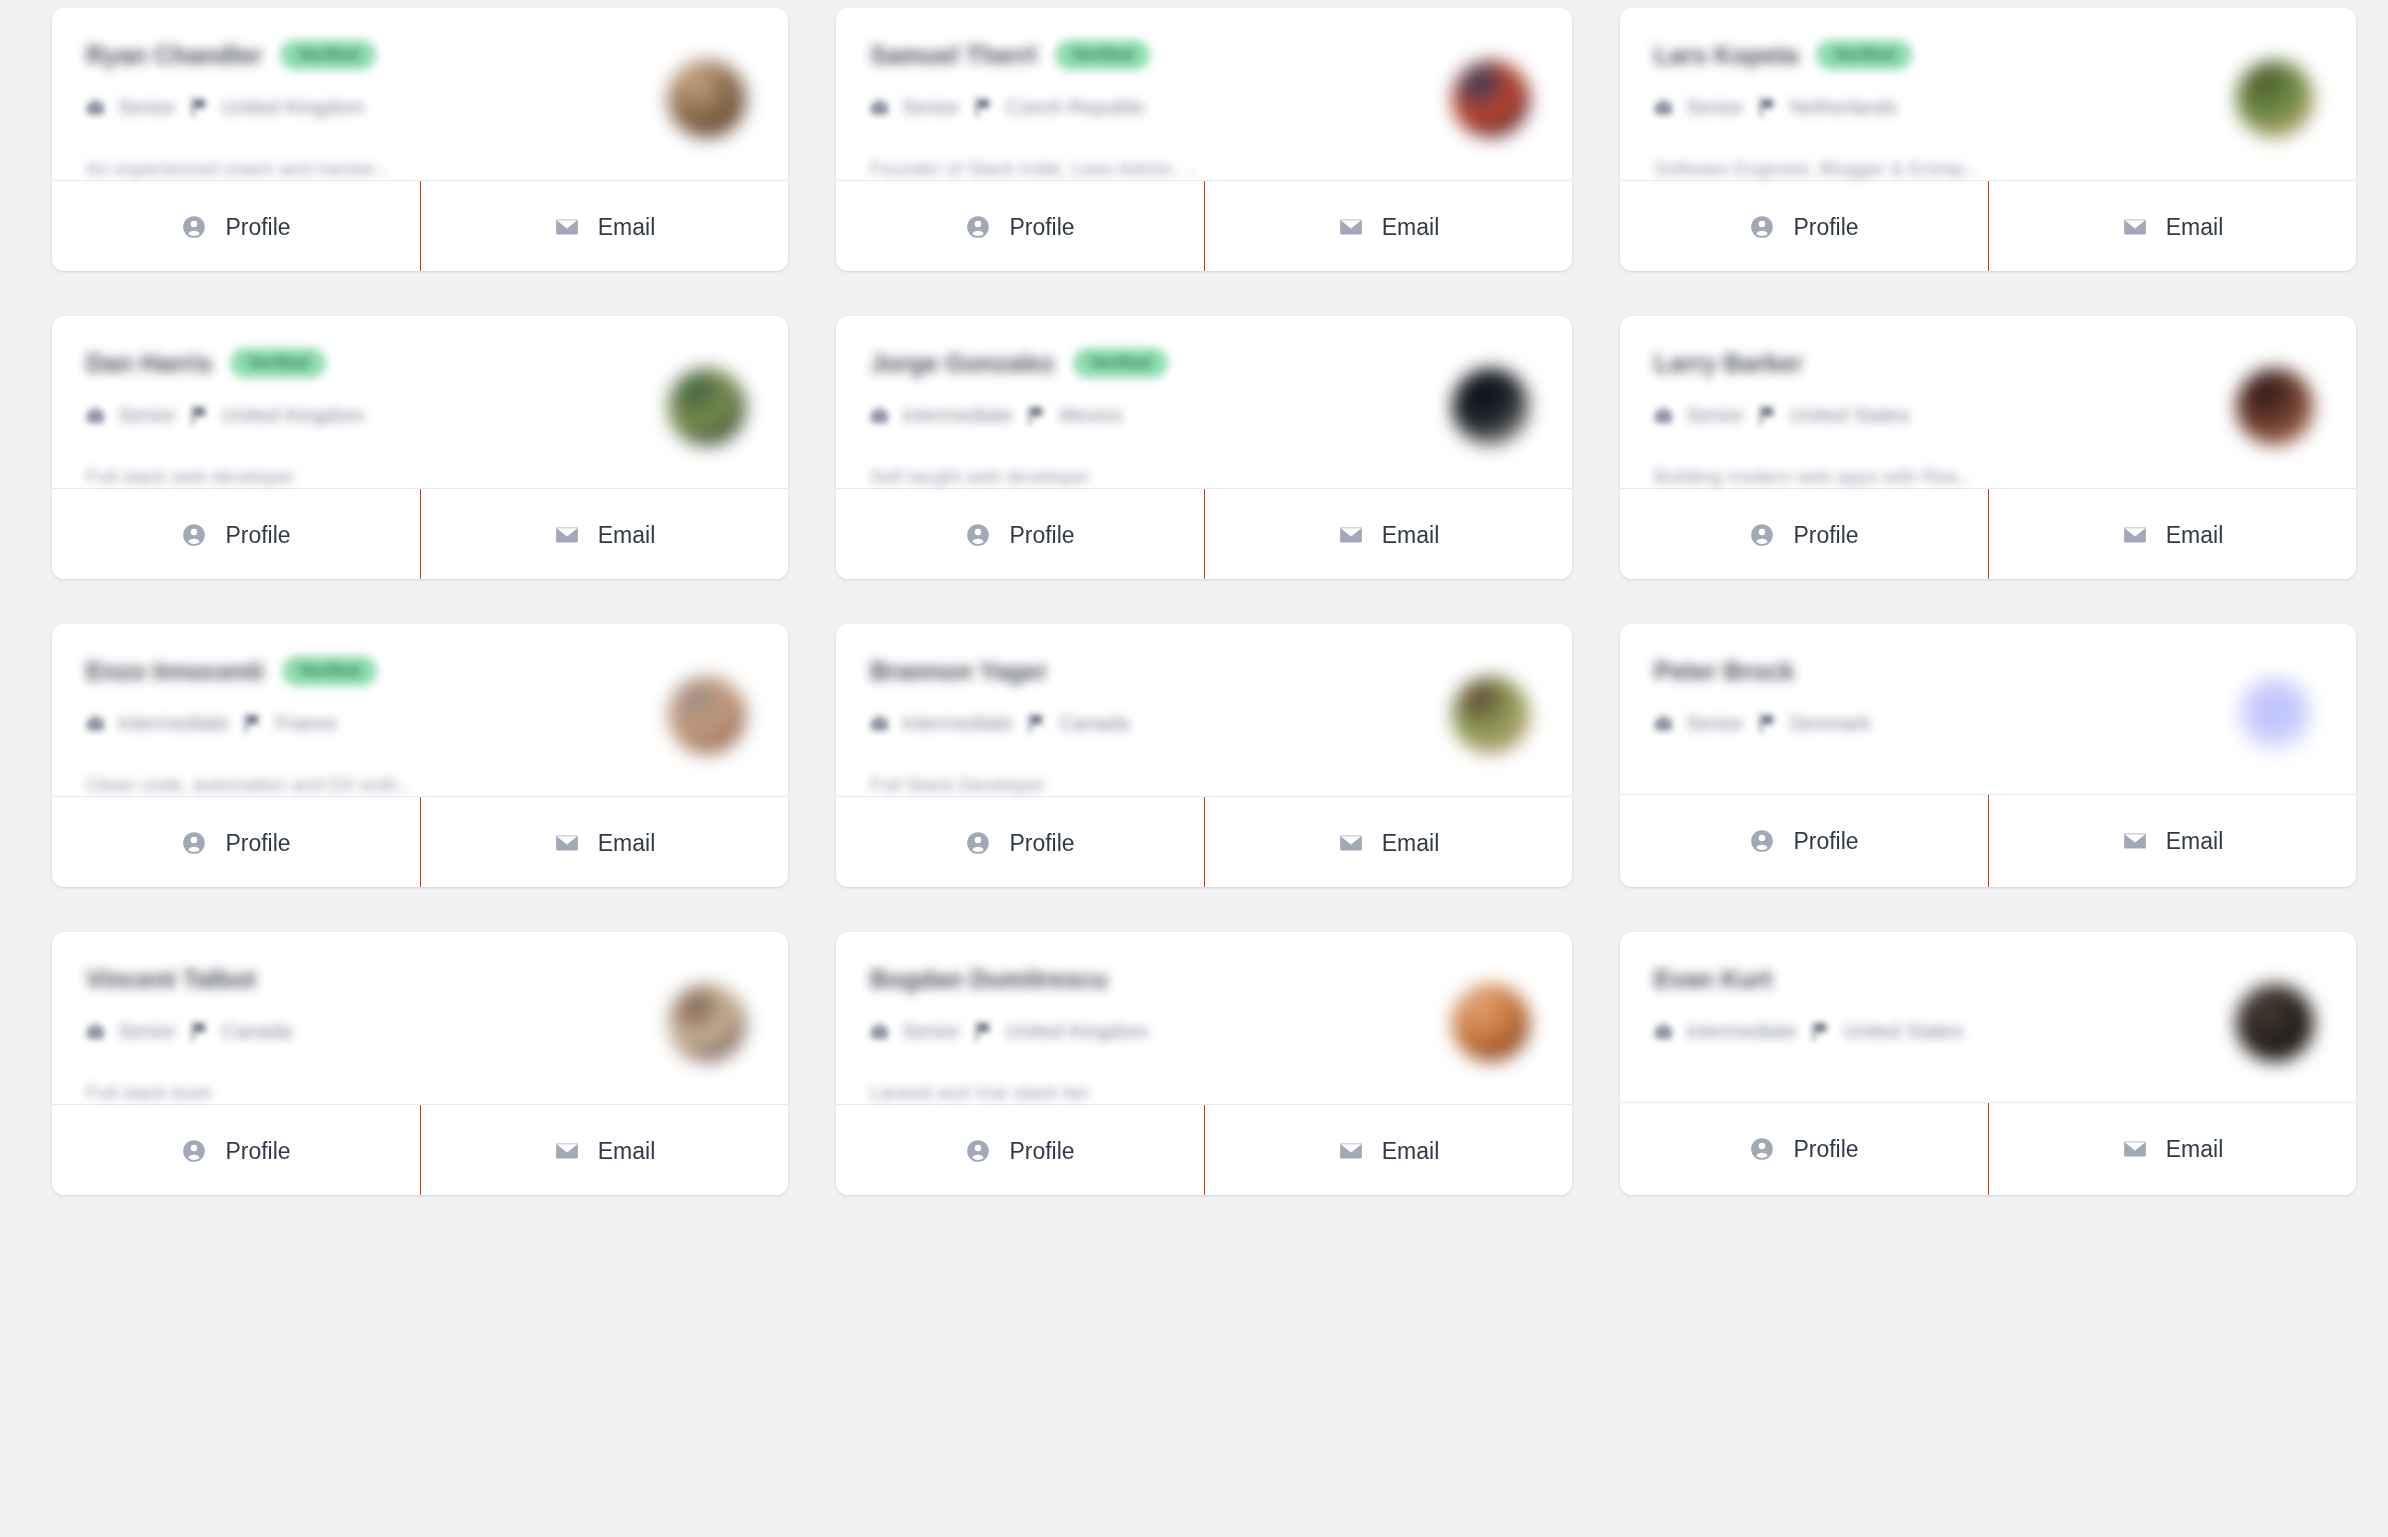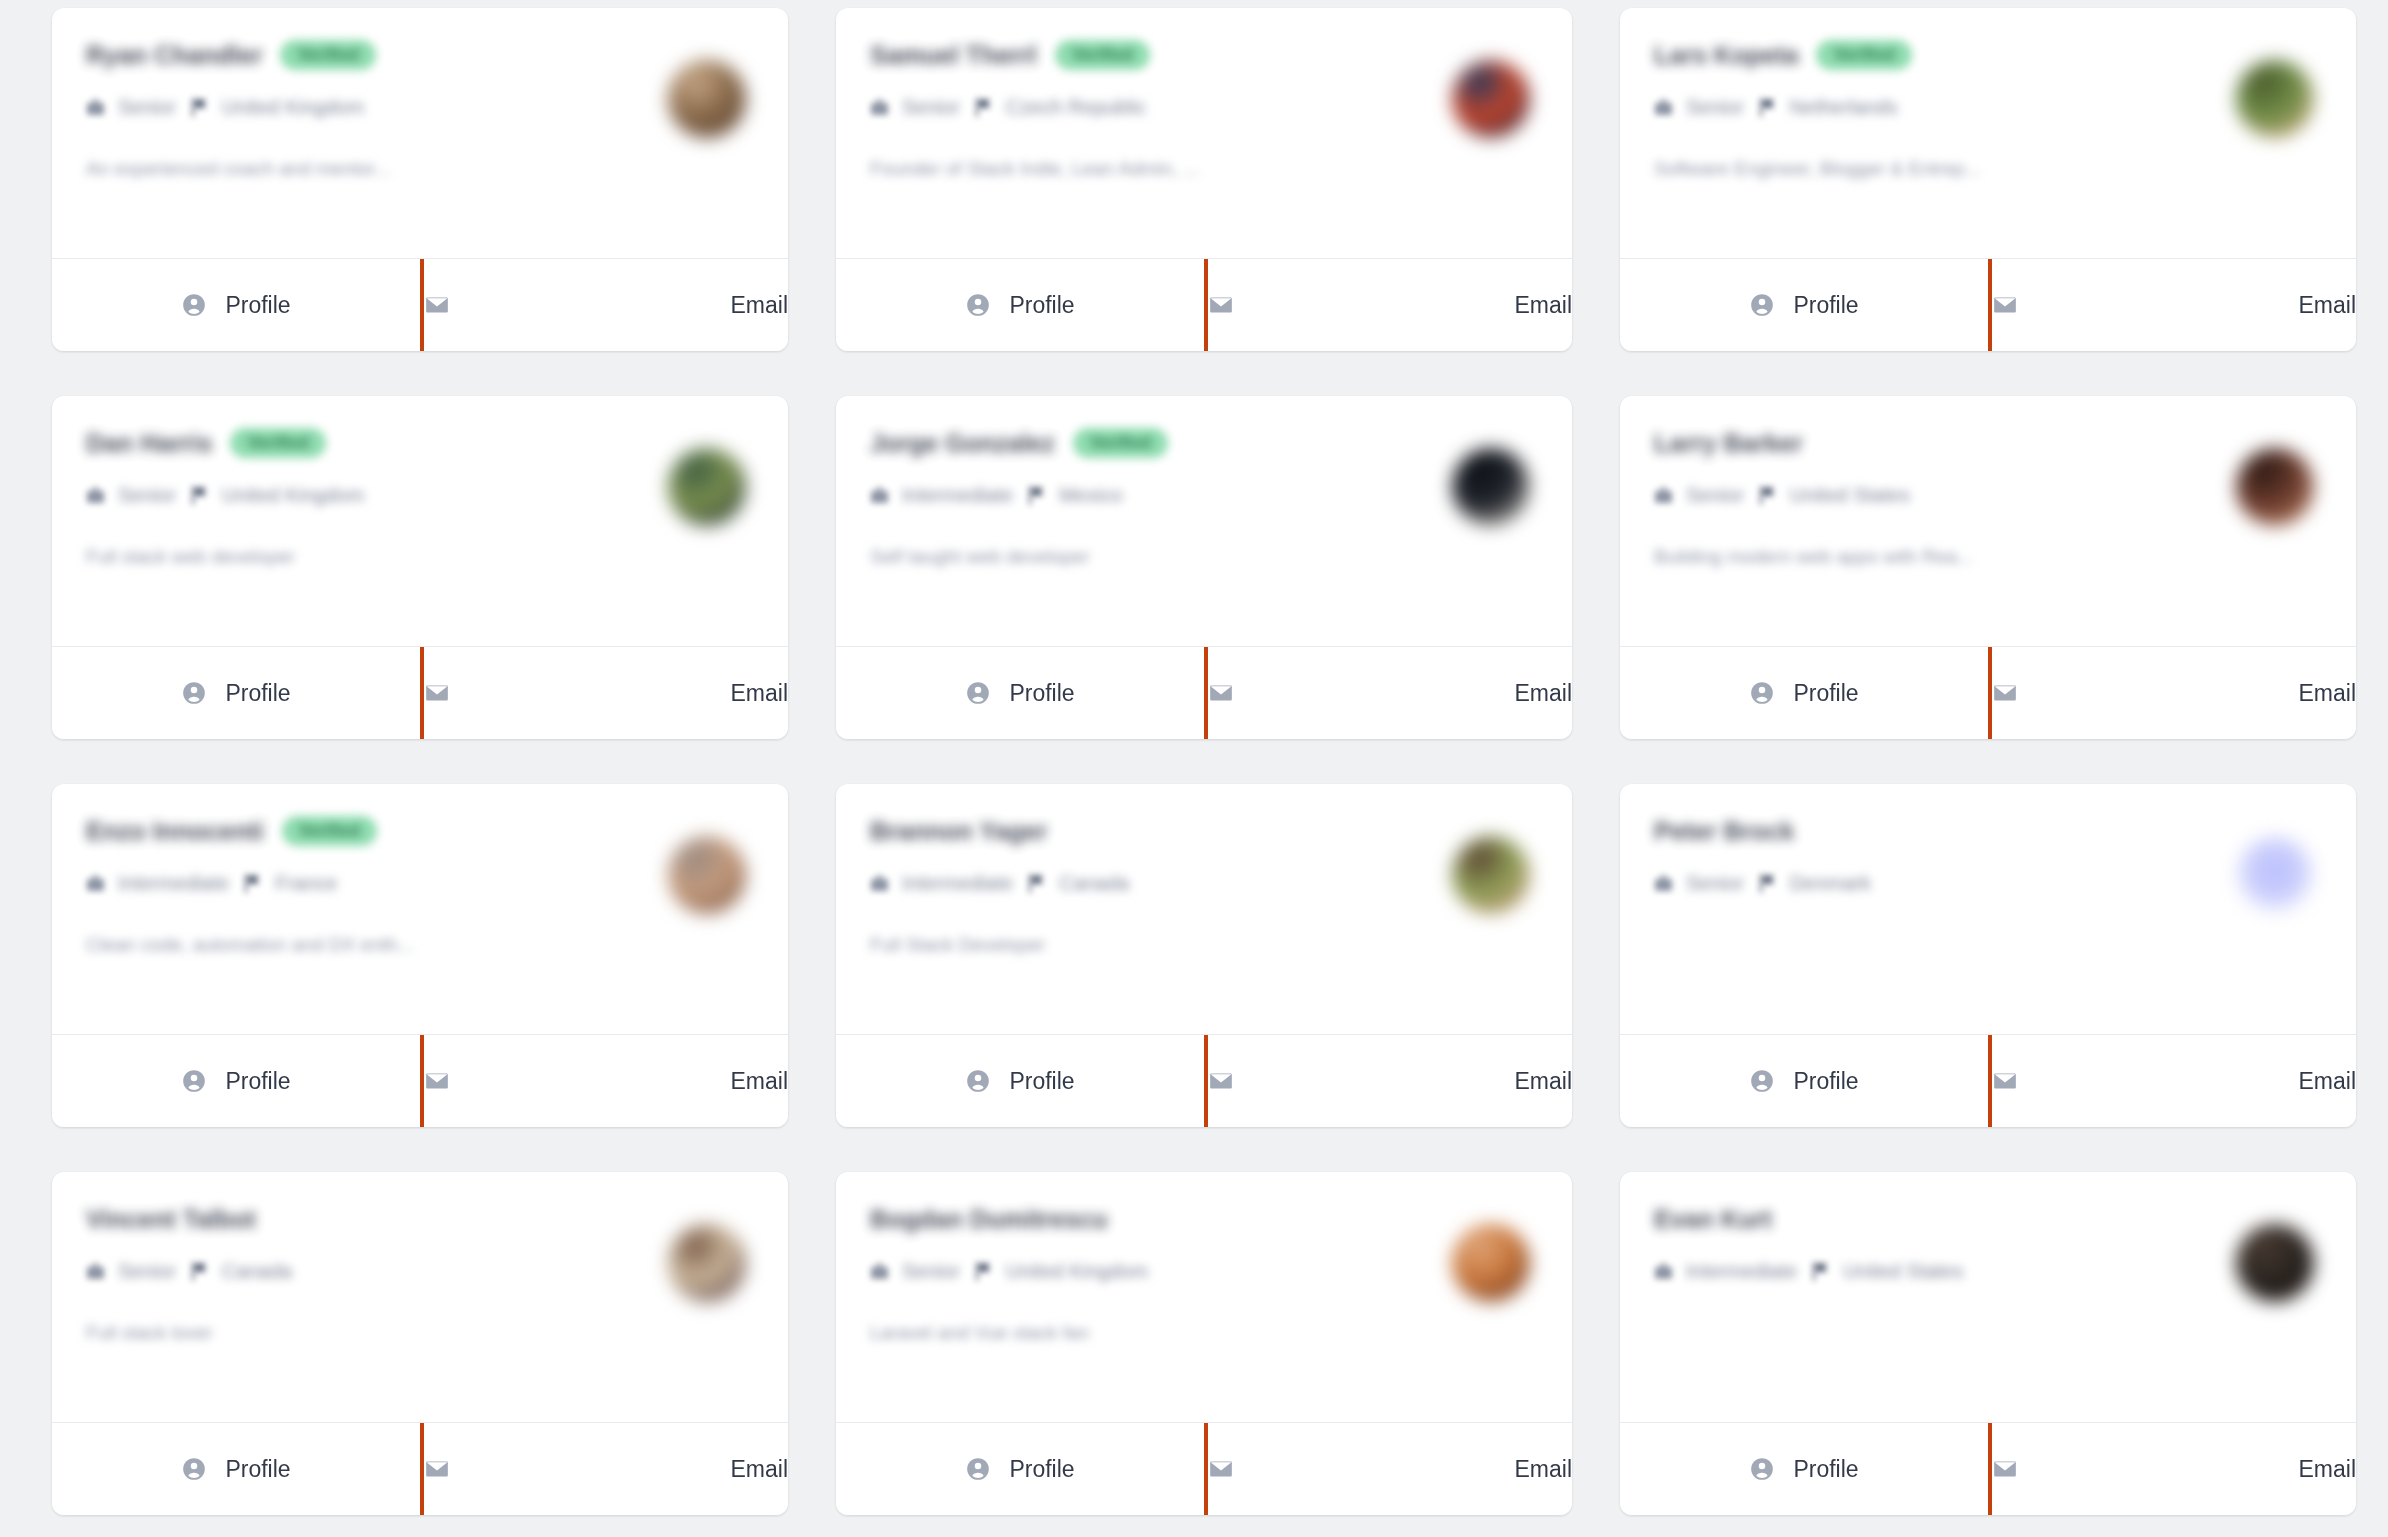--- a/index.html
+++ b/index.html
@@ -24,21 +24,21 @@
     padding: 8px 0 0 52px;
   }
 
   .card {
     background: #ffffff;
     border-radius: 12px;
     box-shadow: 0 1px 3px rgba(16, 24, 40, 0.09), 0 1px 2px rgba(16, 24, 40, 0.05);
     overflow: hidden;
     display: flex;
     flex-direction: column;
-    height: 343px;
+    height: 263px;
   }
 
   .card-body {
     position: relative;
     flex: 1 1 auto;
     padding: 30px 34px 0 34px;
   }
 
   .name-row {
     display: flex;
@@ -142,21 +142,21 @@
     gap: 18px;
     background: #ffffff;
     border: none;
     cursor: pointer;
     font-family: inherit;
     font-size: 23px;
     color: #323a49;
     text-decoration: none;
   }
 
-  .footer-btn + .footer-btn { border-left: 4px solid #c2410c; justify-content: space-between; }
+  .footer-btn + .footer-btn { border-left: 1px solid #c2410c; }
 
   .btn-icon { width: 26px; height: 26px; display: block; color: #a2a9b6; flex: 0 0 auto; }
 </style>
 </head>
 <body>
 
 <div id="grid">
   <div class="card">
     <div class="card-body">
       <div class="name-row">

